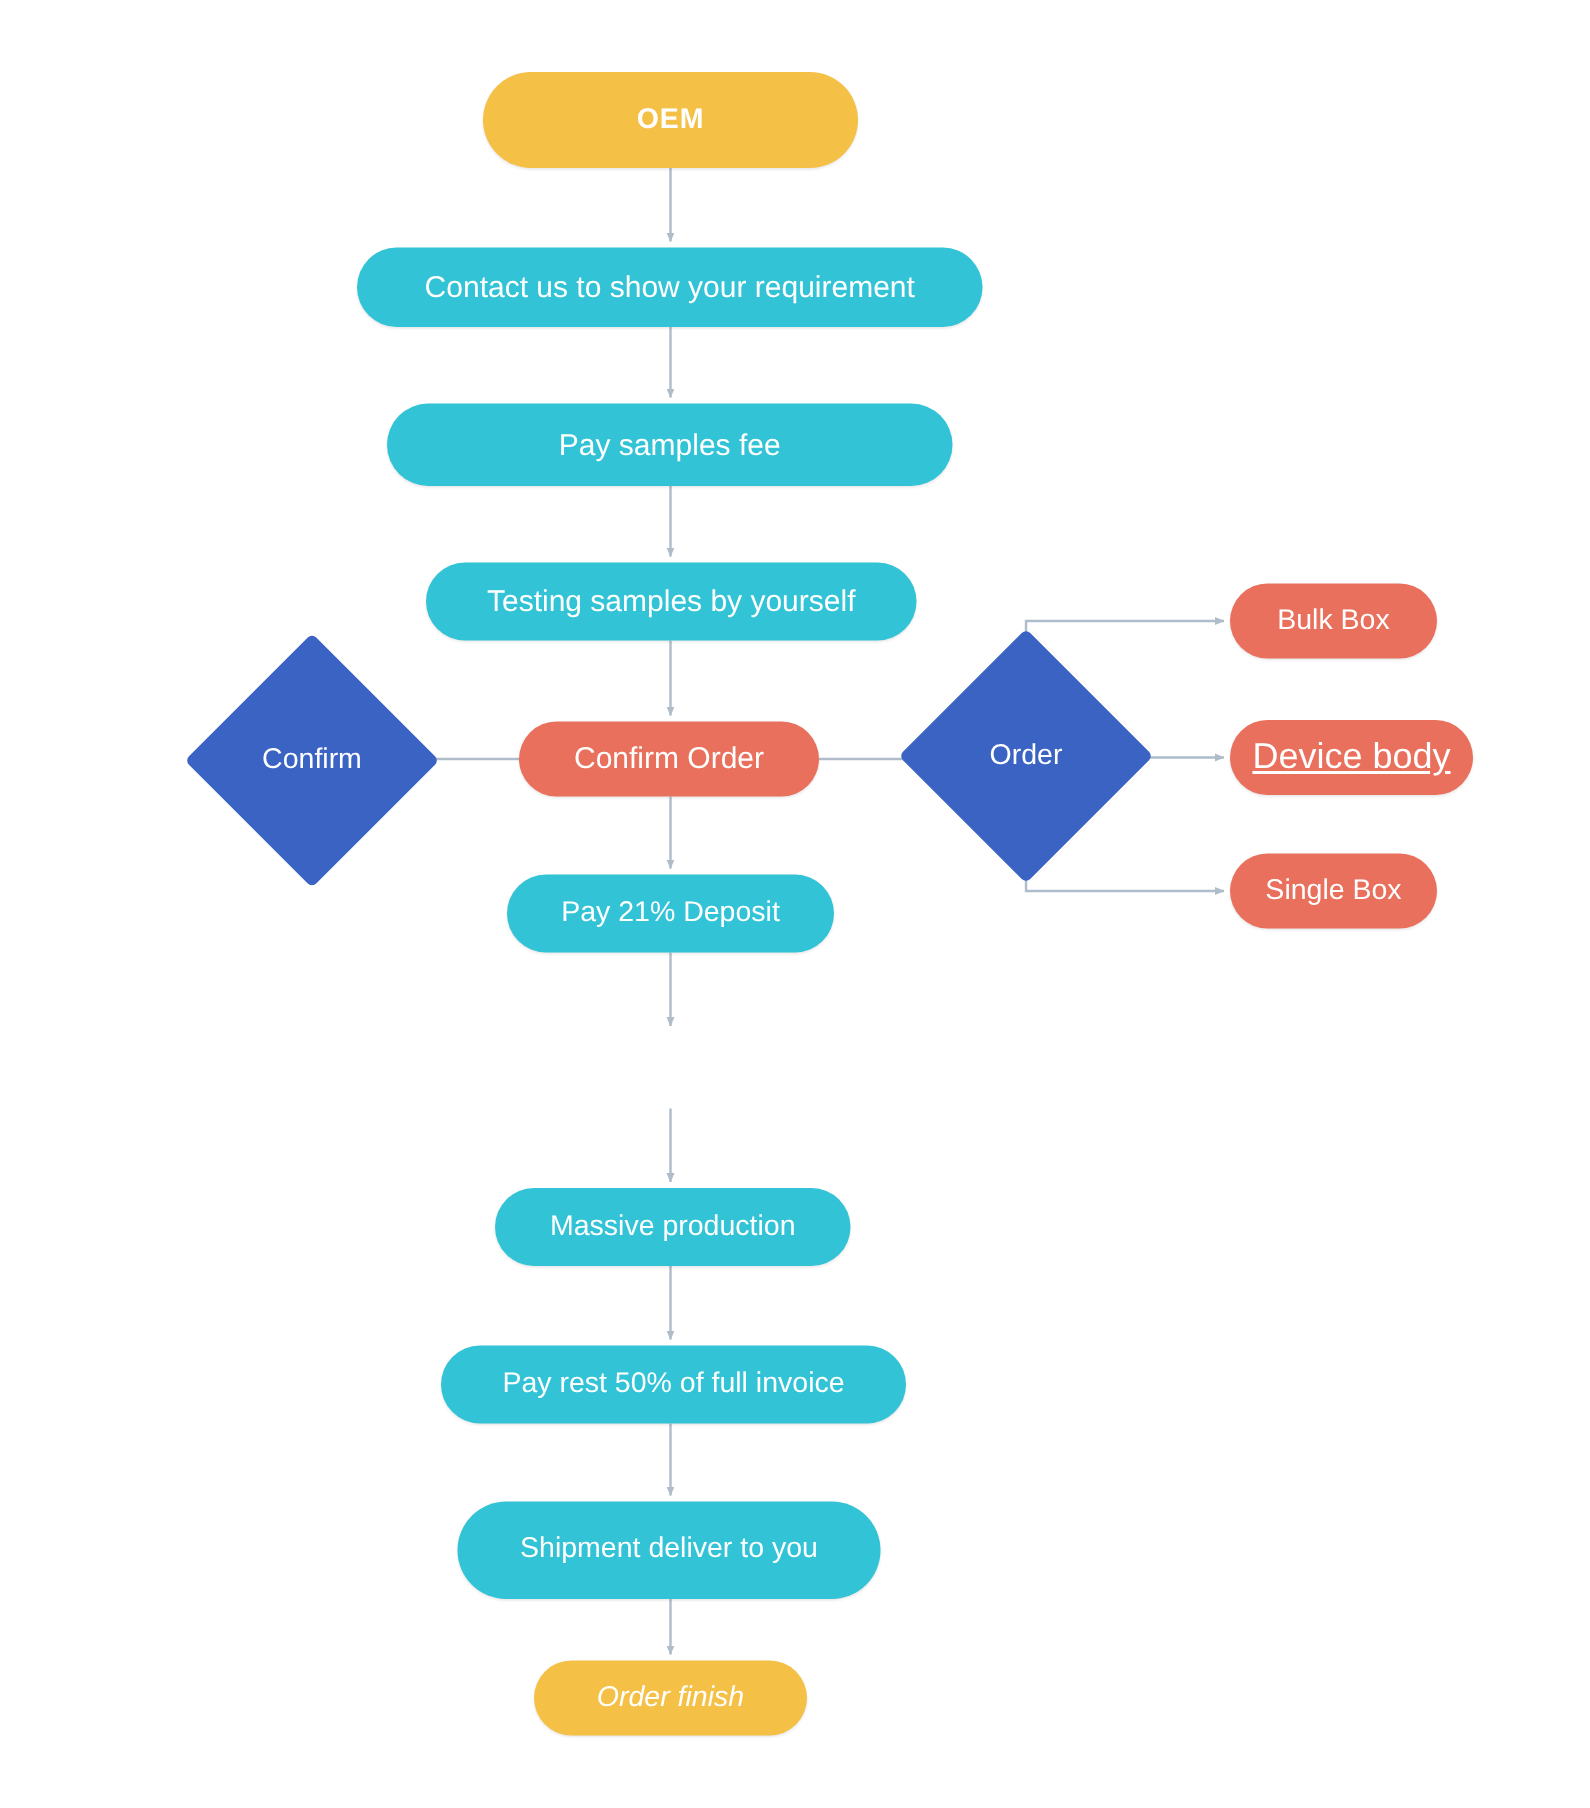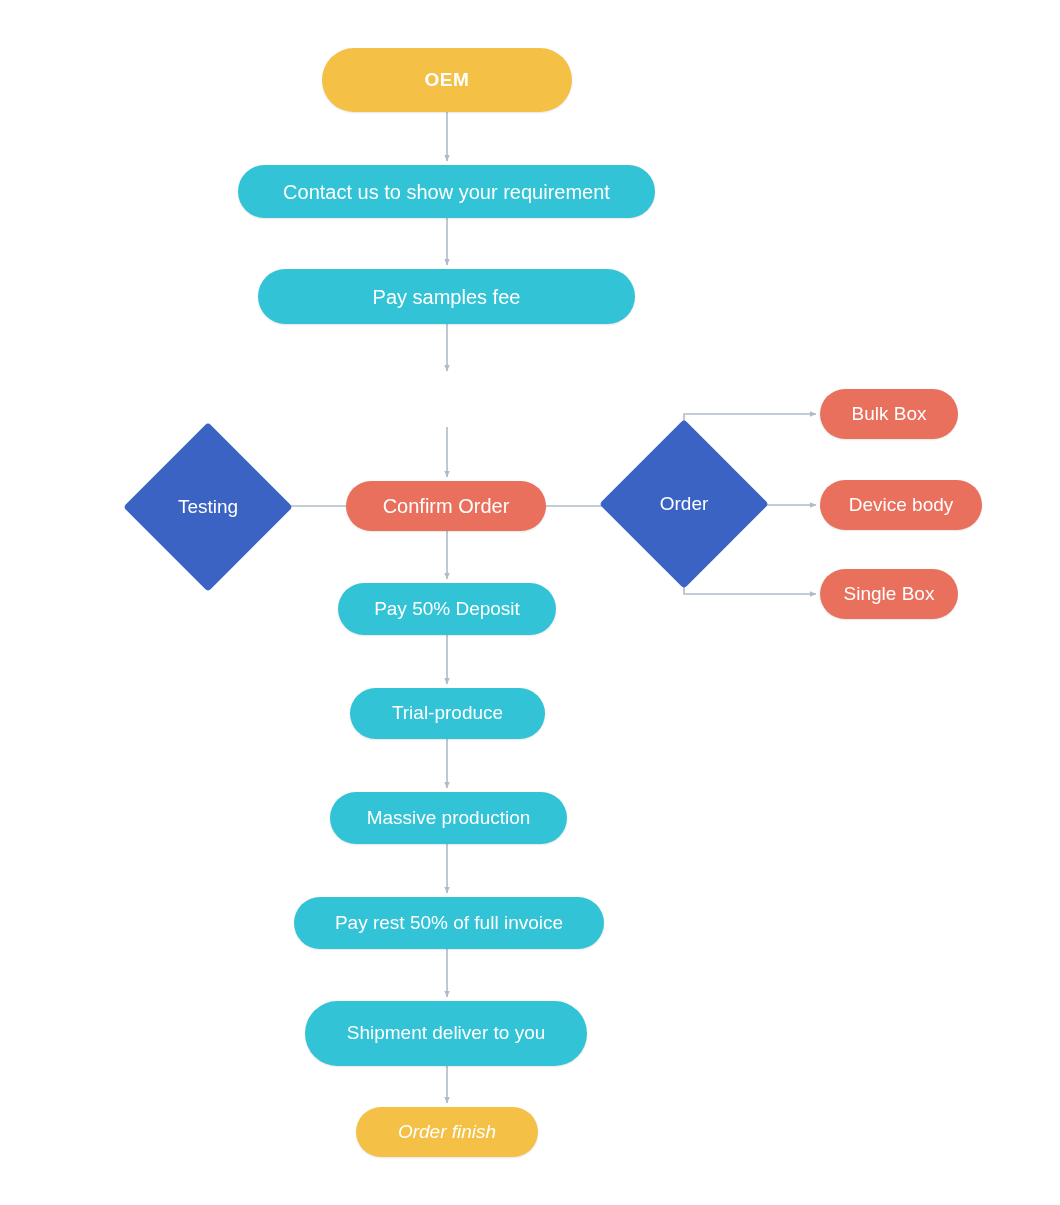--- a/index.html
+++ b/index.html
@@ -130,54 +130,54 @@
   </div>
 
   <div class="node pill process" style="left: 238px; top: 165px; width: 417px; height: 53px; font-size: 20px; text-align: center;">
     <span class="node-label">Contact us to show your requirement</span>
   </div>
 
   <div class="node pill process" style="left: 258px; top: 269px; width: 377px; height: 55px; font-size: 20px;">
     <span class="node-label">Pay samples fee</span>
   </div>
 
+  <div class="node pill process" style="left: 284px; top: 375px; width: 327px; height: 52px; font-size: 20px;">
+    <span class="node-label">Testing samples by yourself</span>
+  </div>
 
   <div class="decision" style="left: 148px; top: 447px; width: 120px; height: 120px; font-size: 19px;">
     <span class="diamond-shape"></span>
-    <span class="node-label">Testing</span>
+    <span class="node-label">Confirm</span>
   </div>
 
   <div class="node pill action" style="left: 346px; top: 481px; width: 200px; height: 50px; font-size: 20px;">
     <span class="node-label">Confirm Order</span>
   </div>
 
   <div class="decision" style="left: 624px; top: 444px; width: 120px; height: 120px; font-size: 19px;">
     <span class="diamond-shape"></span>
     <span class="node-label">Order</span>
   </div>
 
   <div class="node pill option" style="left: 820px; top: 389px; width: 138px; height: 50px; font-size: 19px;">
     <span class="node-label">Bulk Box</span>
   </div>
 
-  <div class="node pill option" style="left: 820px; top: 480px; width: 162px; height: 50px; font-size: 19px;">
+  <div class="node pill option" style="left: 820px; top: 480px; width: 162px; height: 50px; font-size: 24px; text-decoration: underline;">
     <span class="node-label">Device body</span>
   </div>
 
   <div class="node pill option" style="left: 820px; top: 569px; width: 138px; height: 50px; font-size: 19px;">
     <span class="node-label">Single Box</span>
   </div>
 
   <div class="node pill process" style="left: 338px; top: 583px; width: 218px; height: 52px; font-size: 19px;">
-    <span class="node-label">Pay 50% Deposit</span>
+    <span class="node-label">Pay 21% Deposit</span>
   </div>
 
-  <div class="node pill process" style="left: 350px; top: 688px; width: 195px; height: 51px; font-size: 19px;">
-    <span class="node-label">Trial-produce</span>
-  </div>
 
   <div class="node pill process" style="left: 330px; top: 792px; width: 237px; height: 52px; font-size: 19px;">
     <span class="node-label">Massive production</span>
   </div>
 
   <div class="node pill process" style="left: 294px; top: 897px; width: 310px; height: 52px; font-size: 19px;">
     <span class="node-label">Pay rest 50% of full invoice</span>
   </div>
 
   <div class="node pill process" style="left: 305px; top: 1001px; width: 282px; height: 65px; font-size: 19px;">

